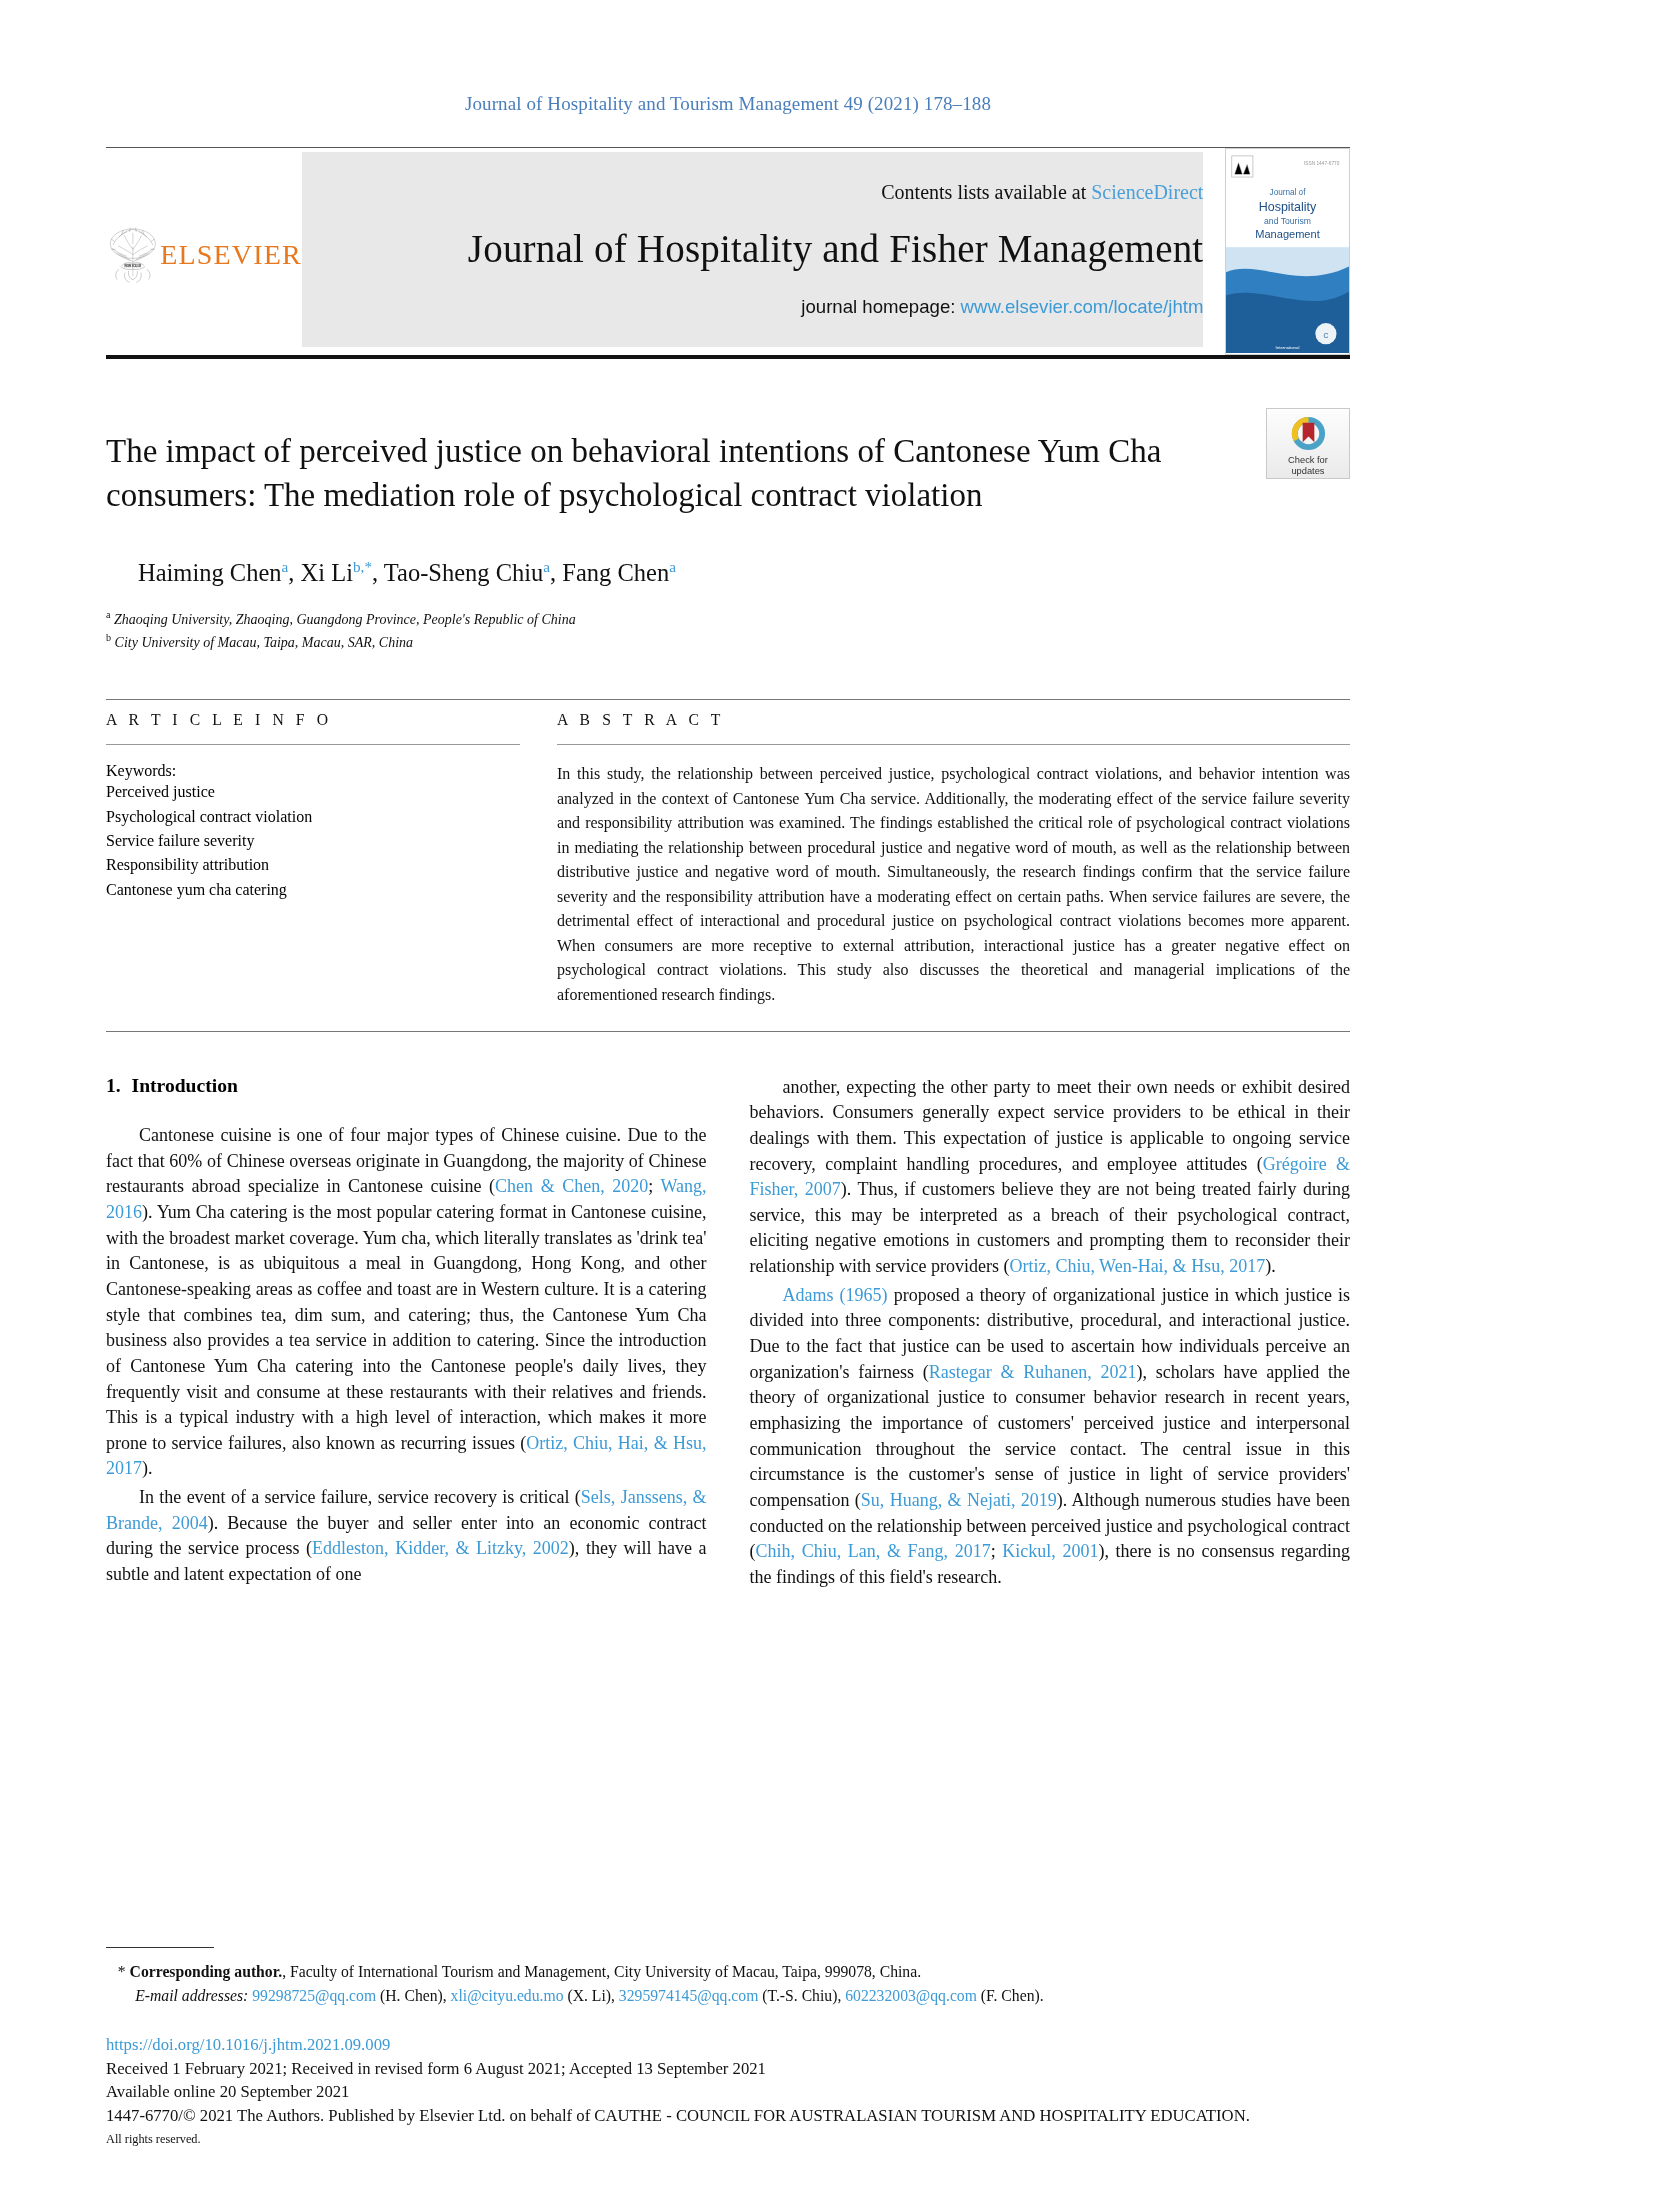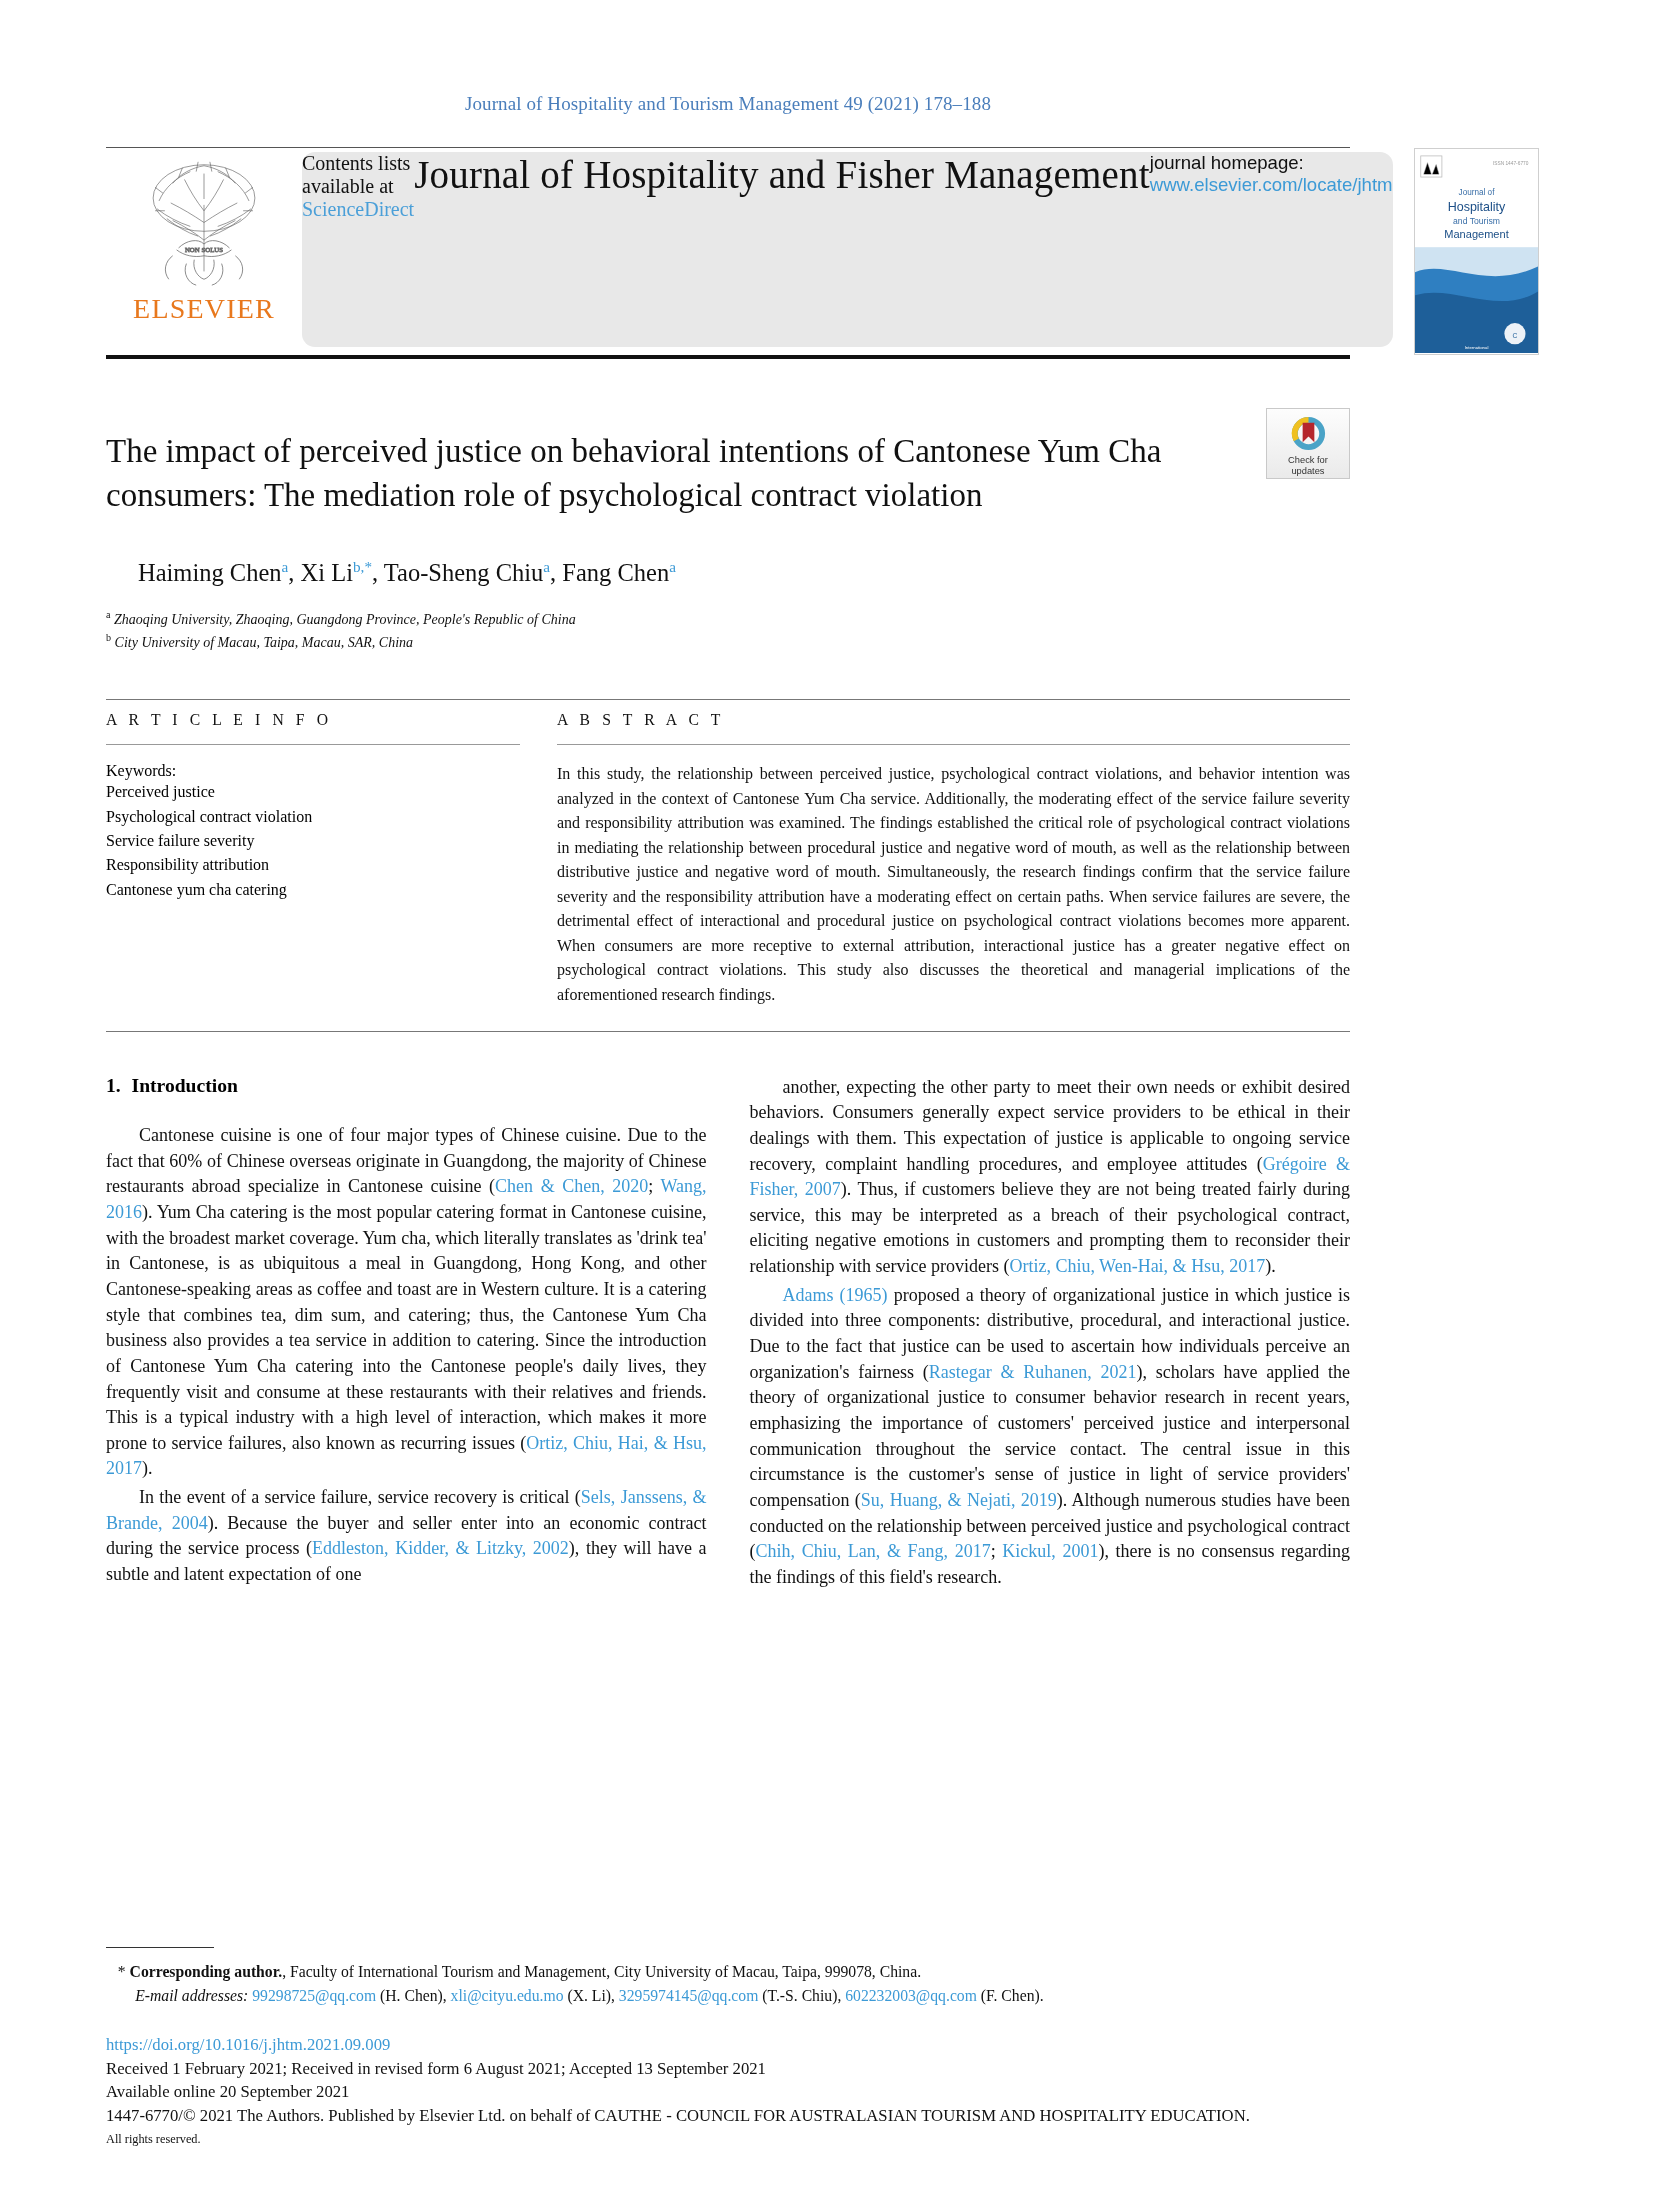--- a/index.html
+++ b/index.html
@@ -43,44 +43,42 @@
   }
   .masthead-bottom-rule {
     border-bottom: 4.4px solid #111;
     margin-top: 0px;
   }
 
   .elsevier-box {
     width: 196px;
     flex: 0 0 196px;
     display: flex;
-    flex-direction: column;
     align-items: center;
     justify-content: flex-start;
     padding-top: 5.9px;
   }
   .tree-logo { width: 123px; height: 137px; }
   .elsevier-word {
     font-family: "Liberation Serif", serif;
     font-size: 28px;
     letter-spacing: 1.2px;
     color: #e8781d;
     margin-top: 2px;
     font-weight: 400;
   }
 
   .banner {
     flex: 1 1 auto;
     background: #e8e8e8;
     display: flex;
-    flex-direction: row;
-    align-items: flex-start;
+    flex-direction: column;
+    align-items: flex-end;
     justify-content: center;
     margin: 3.9px 0 7.8px 0;
-    border-radius: 13px;
   }
   .contents-line {
     font-size: 20px;
     color: #111;
     margin-bottom: 21.6px;
     font-family: "Liberation Serif", serif;
   }
   .contents-line .sd { color: #4a9fd8; }
   .journal-name {
     font-size: 39px;

